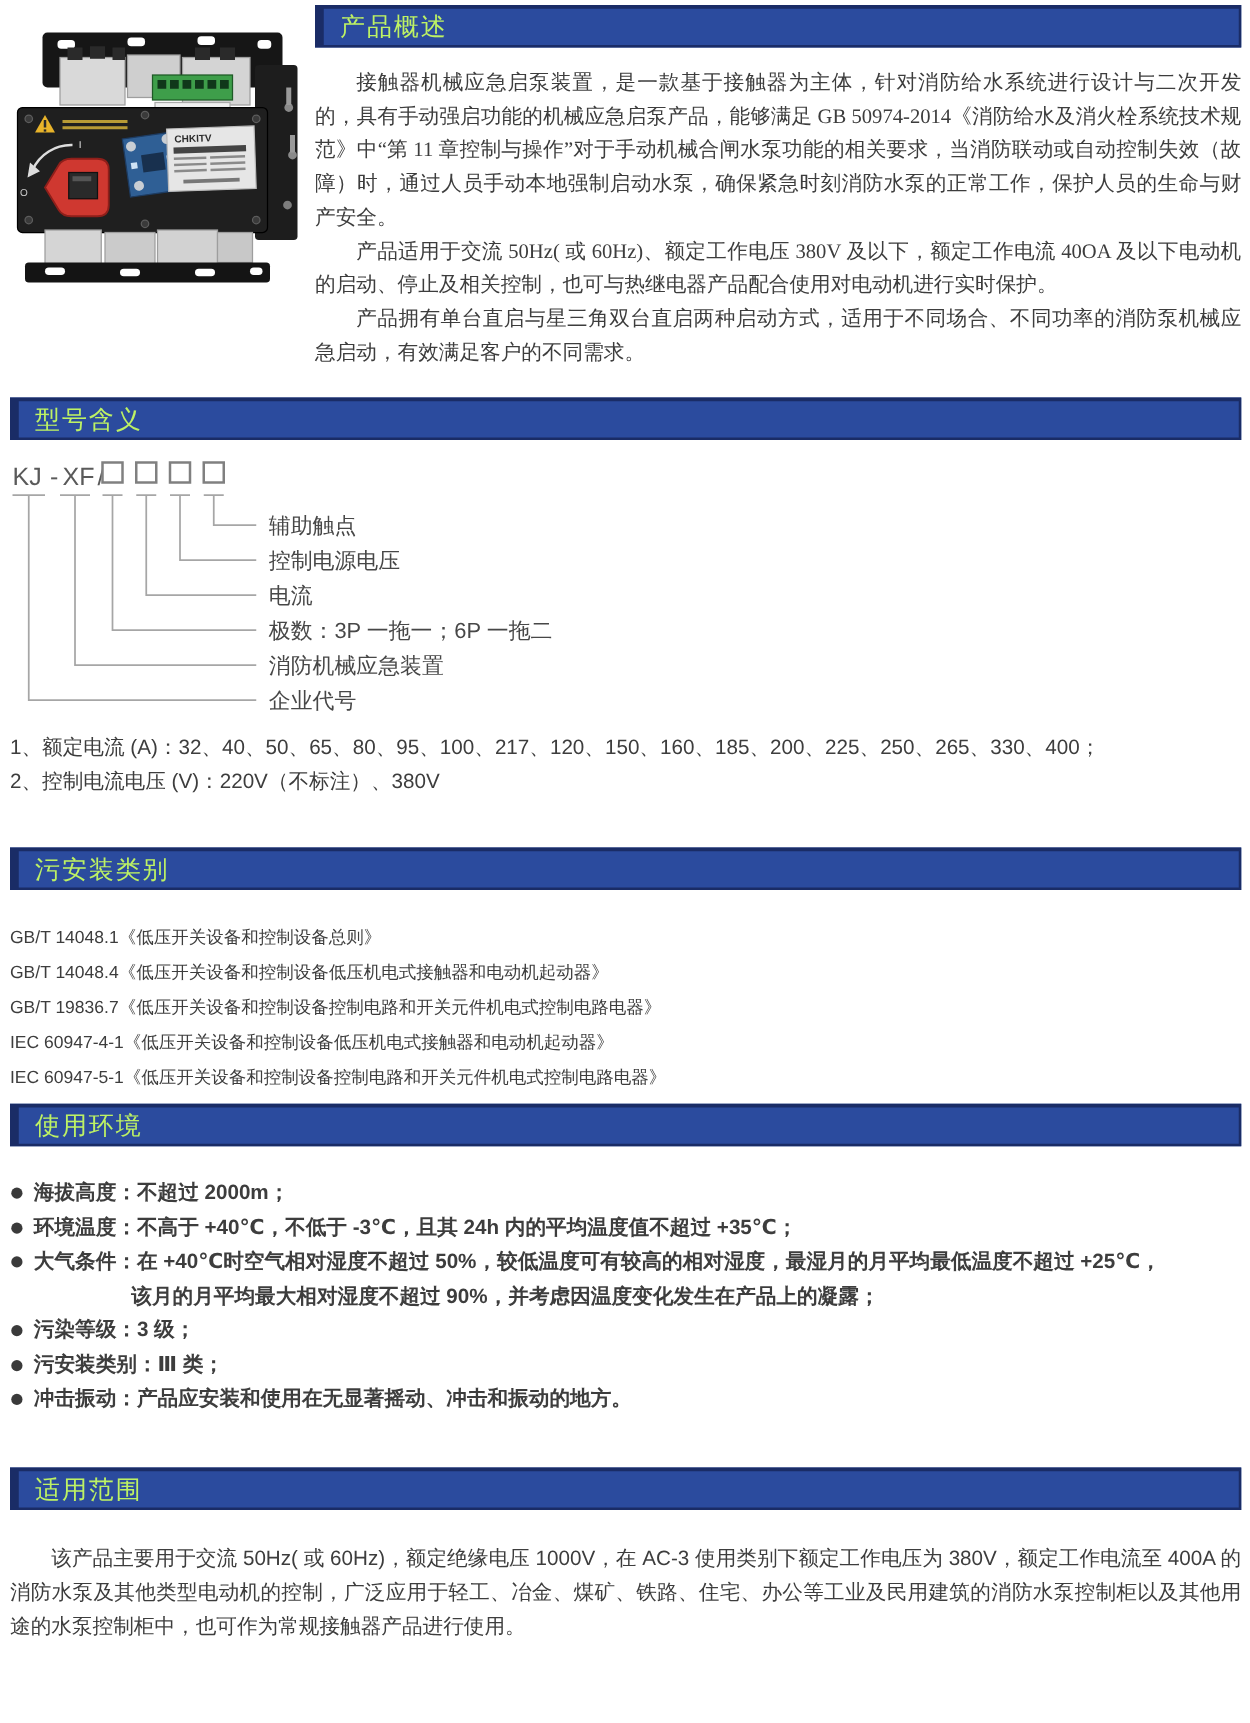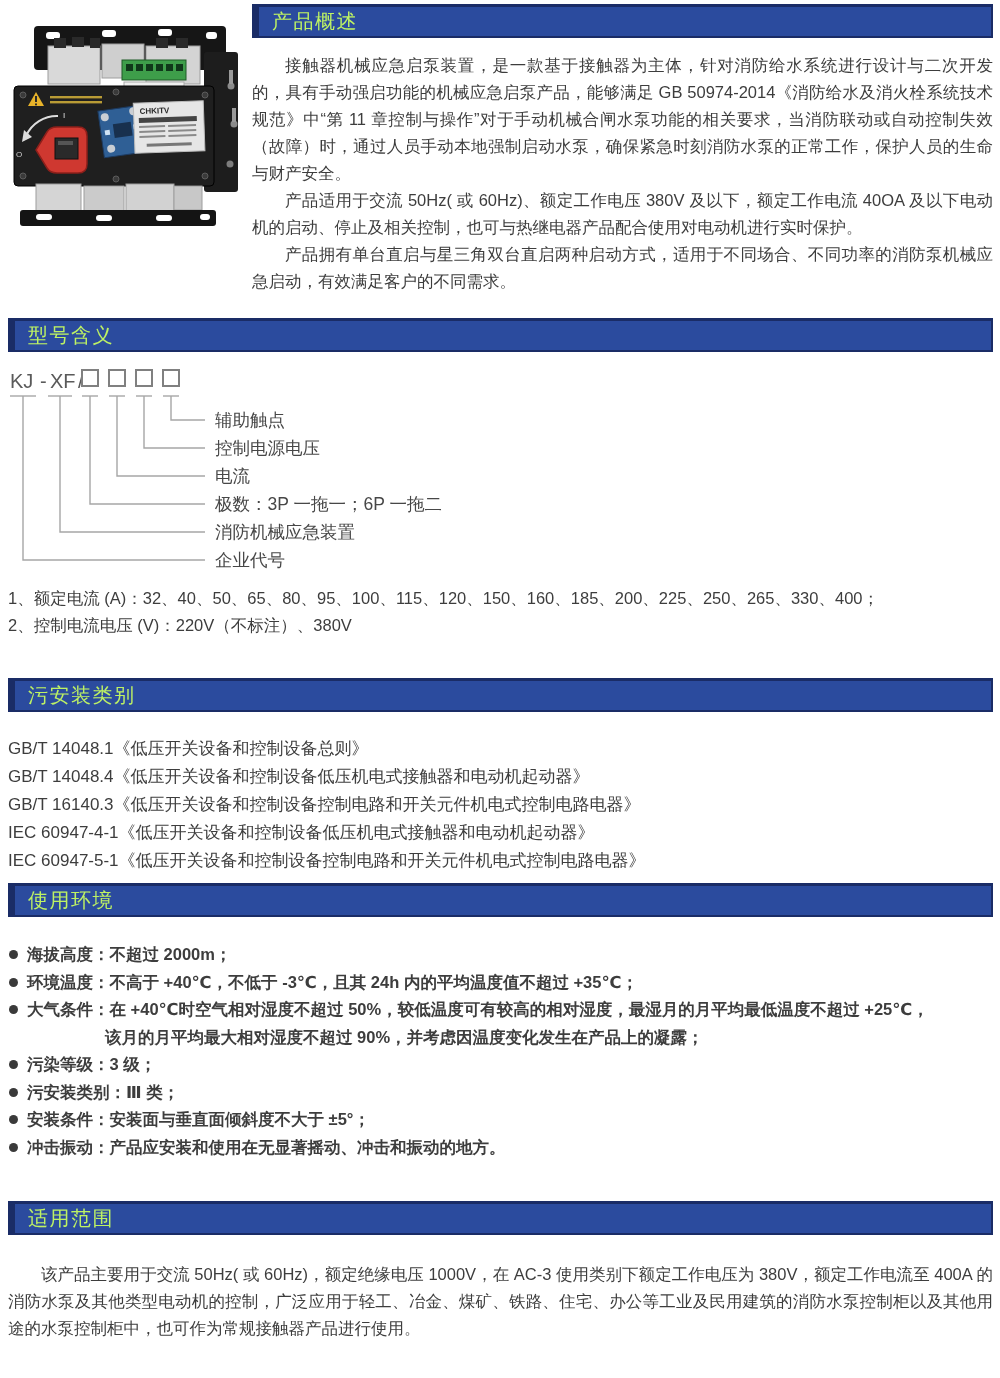--- a/index.html
+++ b/index.html
@@ -15,31 +15,31 @@
     border:2px solid #1a2c66; border-left-width:7px; border-top-width:3px;
     display:flex; align-items:center; padding-left:13px;
   }
   .banner-title { color:#bef264; font-size:20px; letter-spacing:1.5px; font-weight:500; }
 
   
   .s1 { position:relative; height:318px; }
   .s1 .figure-wrap { position:absolute; left:6px; top:24px; width:238px; height:206px; }
   .s1 .col { position:absolute; left:252px; right:7px; top:4px; }
   .overview-text { margin-top:14px; font-size:16.5px; line-height:27px; text-align:justify; }
-  .overview-text p { margin:0; text-indent:2em; }
+  .overview-text p { margin:0; text-indent:2em;font-family:Liberation Serif, serif; }
 
   
   .diagram-svg { display:block; margin-top:10px; }
   .notes { margin-top:10px; }
   .note-line { font-size:16.5px; line-height:27px; white-space:nowrap; }
 
   
   .s3 { margin-top:39px; }
   .std-list { margin-top:23px; }
-  .std-row { font-size:17px; line-height:28px; white-space:nowrap; }
+  .std-row { font-size:14px; line-height:28px; white-space:nowrap; }
 
   
   .s4 { margin-top:8px; }
   .env-list { margin-top:24px; }
   .env-row { display:flex; align-items:flex-start; font-size:16.5px; line-height:27.5px; white-space:nowrap;font-weight:bold; }
   .bullet { width:9px; height:9px; border-radius:50%; background:#3a3a3a; margin:9px 9px 0 1px; flex:none; }
   .env-row.cont { padding-left:97px; }
 
   
   .s5 { margin-top:40px; }
@@ -216,33 +216,33 @@
         <text x="207" y="64">辅助触点</text>
         <text x="207" y="92">控制电源电压</text>
         <text x="207" y="120">电流</text>
         <text x="207" y="148">极数：3P 一拖一；6P 一拖二</text>
         <text x="207" y="176">消防机械应急装置</text>
         <text x="207" y="204">企业代号</text>
       </g>
     </svg>
 
     <div class="notes">
-      <div class="note-line">1、额定电流 (A)：32、40、50、65、80、95、100、115、120、150、160、185、200、225、250、265、330、400；</div>
+      <div class="note-line">1、额定电流 (A)：32、40、50、65、80、95、100、217、120、150、160、185、200、225、250、265、330、400；</div>
       <div class="note-line">2、控制电流电压 (V)：220V（不标注）、380V</div>
     </div>
   </div>
 
   <div class="s3 content">
     <div class="banner">
       <span class="banner-title">污安装类别</span>
     </div>
     <div class="std-list">
       <div class="std-row">GB/T 14048.1《低压开关设备和控制设备总则》</div>
       <div class="std-row">GB/T 14048.4《低压开关设备和控制设备低压机电式接触器和电动机起动器》</div>
-      <div class="std-row">GB/T 16140.3《低压开关设备和控制设备控制电路和开关元件机电式控制电路电器》</div>
+      <div class="std-row">GB/T 19836.7《低压开关设备和控制设备控制电路和开关元件机电式控制电路电器》</div>
       <div class="std-row">IEC 60947-4-1《低压开关设备和控制设备低压机电式接触器和电动机起动器》</div>
       <div class="std-row">IEC 60947-5-1《低压开关设备和控制设备控制电路和开关元件机电式控制电路电器》</div>
     </div>
   </div>
 
   <div class="s4 content">
     <div class="banner">
       <span class="banner-title">使用环境</span>
     </div>
     <div class="env-list">
@@ -264,24 +264,20 @@
       <div class="env-row">
         <span class="bullet"></span>
         <span>污染等级：3 级；</span>
       </div>
       <div class="env-row">
         <span class="bullet"></span>
         <span>污安装类别：Ⅲ 类；</span>
       </div>
       <div class="env-row">
         <span class="bullet"></span>
-        <span>安装条件：安装面与垂直面倾斜度不大于 ±5°；</span>
-      </div>
-      <div class="env-row">
-        <span class="bullet"></span>
         <span>冲击振动：产品应安装和使用在无显著摇动、冲击和振动的地方。</span>
       </div>
     </div>
   </div>
 
   <div class="s5 content">
     <div class="banner">
       <span class="banner-title">适用范围</span>
     </div>
     <div class="scope-text">

